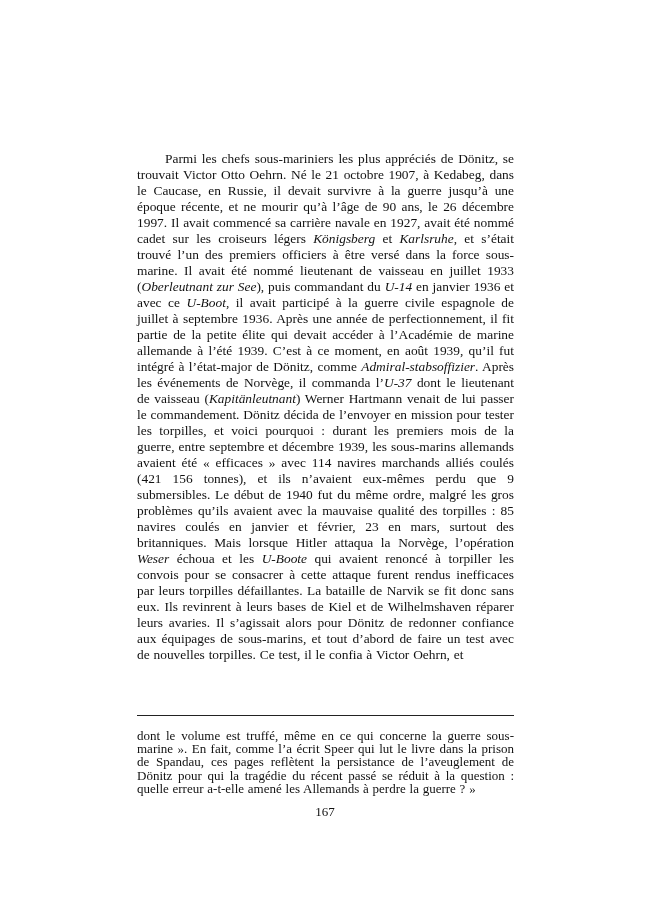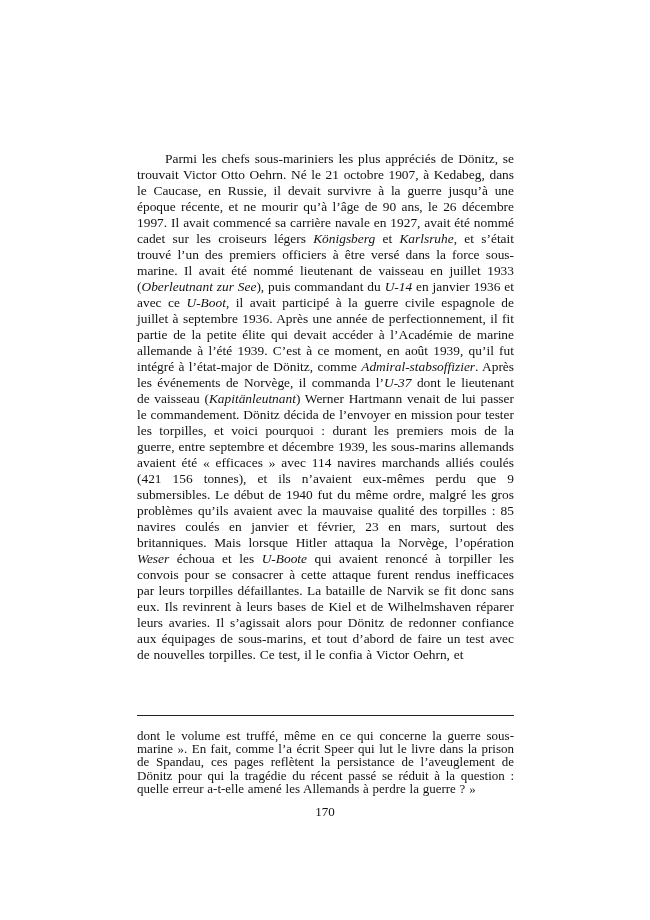--- a/index.html
+++ b/index.html
@@ -62,15 +62,15 @@
 
 <div class="page">
 
   <p class="body-text"><span>Parmi les chefs sous-mariniers les plus appréciés de Dönitz, se trouvait Victor Otto Oehrn. Né le 21 octobre 1907, à Kedabeg, dans le Caucase, en Russie, il devait survivre à la guerre jusqu’à une époque récente, et ne mourir qu’à l’âge de 90 ans, le 26 décembre 1997. Il avait commencé sa carrière navale en 1927, avait été nommé cadet sur les croiseurs légers </span><i>Königsberg</i><span> et </span><i>Karlsruhe</i><span>, et s’était trouvé l’un des premiers officiers à être versé dans la force sous-marine. Il avait été nommé lieutenant de vaisseau en juillet 1933 (</span><i>Oberleutnant zur See</i><span>), puis commandant du </span><i>U-14</i><span> en janvier 1936 et avec ce </span><i>U-Boot</i><span>, il avait participé à la guerre civile espagnole de juillet à septembre 1936. Après une année de perfectionnement, il fit partie de la petite élite qui devait accéder à l’Académie de marine allemande à l’été 1939. C’est à ce moment, en août 1939, qu’il fut intégré à l’état-major de Dönitz, comme </span><i>Admiral-stabsoffizier</i><span>. Après les événements de Norvège, il commanda l’</span><i>U-37</i><span> dont le lieutenant de vaisseau (</span><i>Kapitänleutnant</i><span>) Werner Hartmann venait de lui passer le commandement. Dönitz décida de l’envoyer en mission pour tester les torpilles, et voici pourquoi : durant les premiers mois de la guerre, entre septembre et décembre 1939, les sous-marins allemands avaient été « efficaces » avec 114 navires marchands alliés coulés (421 156 tonnes), et ils n’avaient eux-mêmes perdu que 9 submersibles. Le début de 1940 fut du même ordre, malgré les gros problèmes qu’ils avaient avec la mauvaise qualité des torpilles : 85 navires coulés en janvier et février, 23 en mars, surtout des britanniques. Mais lorsque Hitler attaqua la Norvège, l’opération </span><i>Weser</i><span> échoua et les </span><i>U-Boote</i><span> qui avaient renoncé à torpiller les convois pour se consacrer à cette attaque furent rendus inefficaces par leurs torpilles défaillantes. La bataille de Narvik se fit donc sans eux. Ils revinrent à leurs bases de Kiel et de Wilhelmshaven réparer leurs avaries. Il s’agissait alors pour Dönitz de redonner confiance aux équipages de sous-marins, et tout d’abord de faire un test avec de nouvelles torpilles. Ce test, il le confia à Victor Oehrn, et</span></p>
 
   <div class="footnote-block">
     <hr class="footnote-rule">
     <p class="footnote-text">dont le volume est truffé, même en ce qui concerne la guerre sous-marine ». En fait, comme l’a écrit Speer qui lut le livre dans la prison de Spandau, ces pages reflètent la persistance de l’aveuglement de Dönitz pour qui la tragédie du récent passé se réduit à la question : quelle erreur a-t-elle amené les Allemands à perdre la guerre ? »</p>
   </div>
 
-  <div class="page-number">170</div>
+  <div class="page-number">167</div>
 
 </div>
 
 </body></html>

